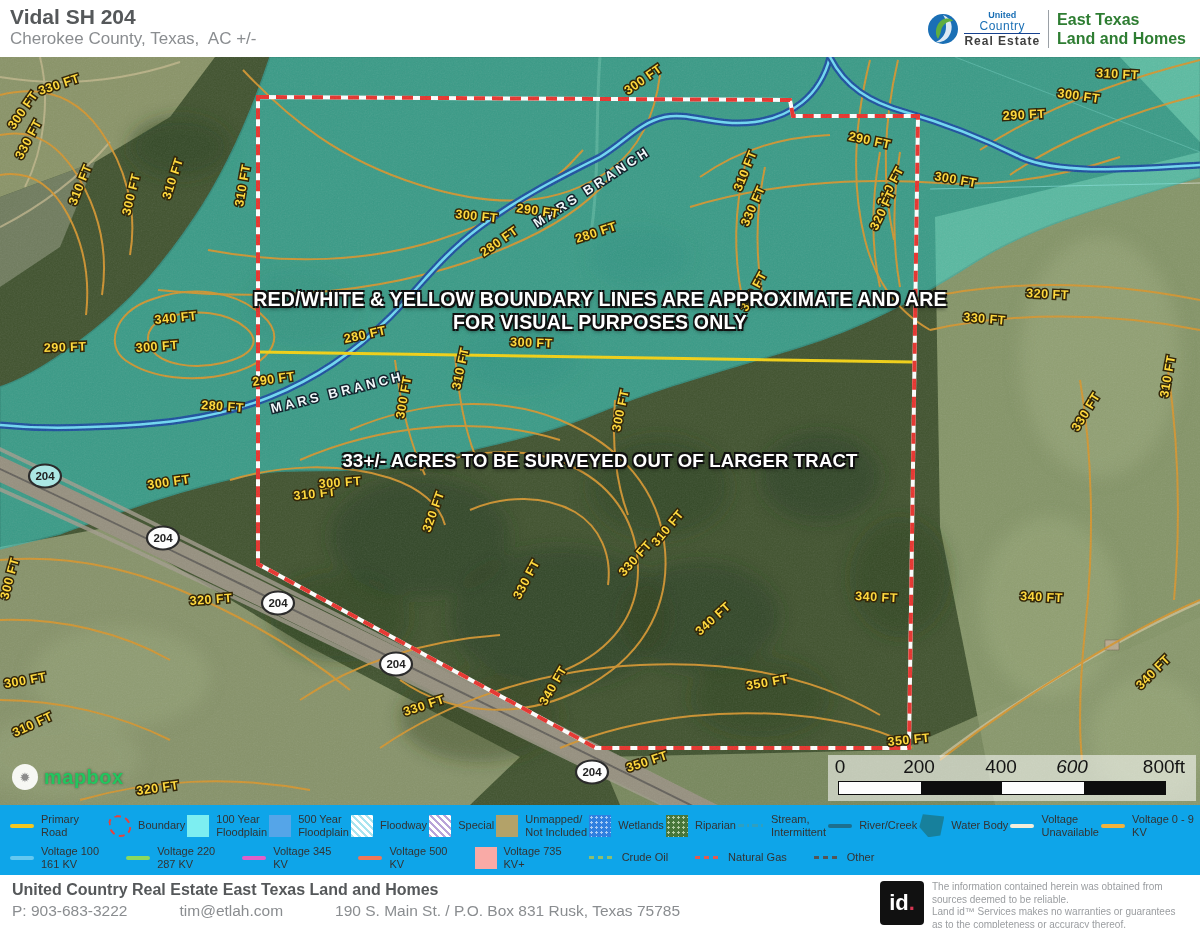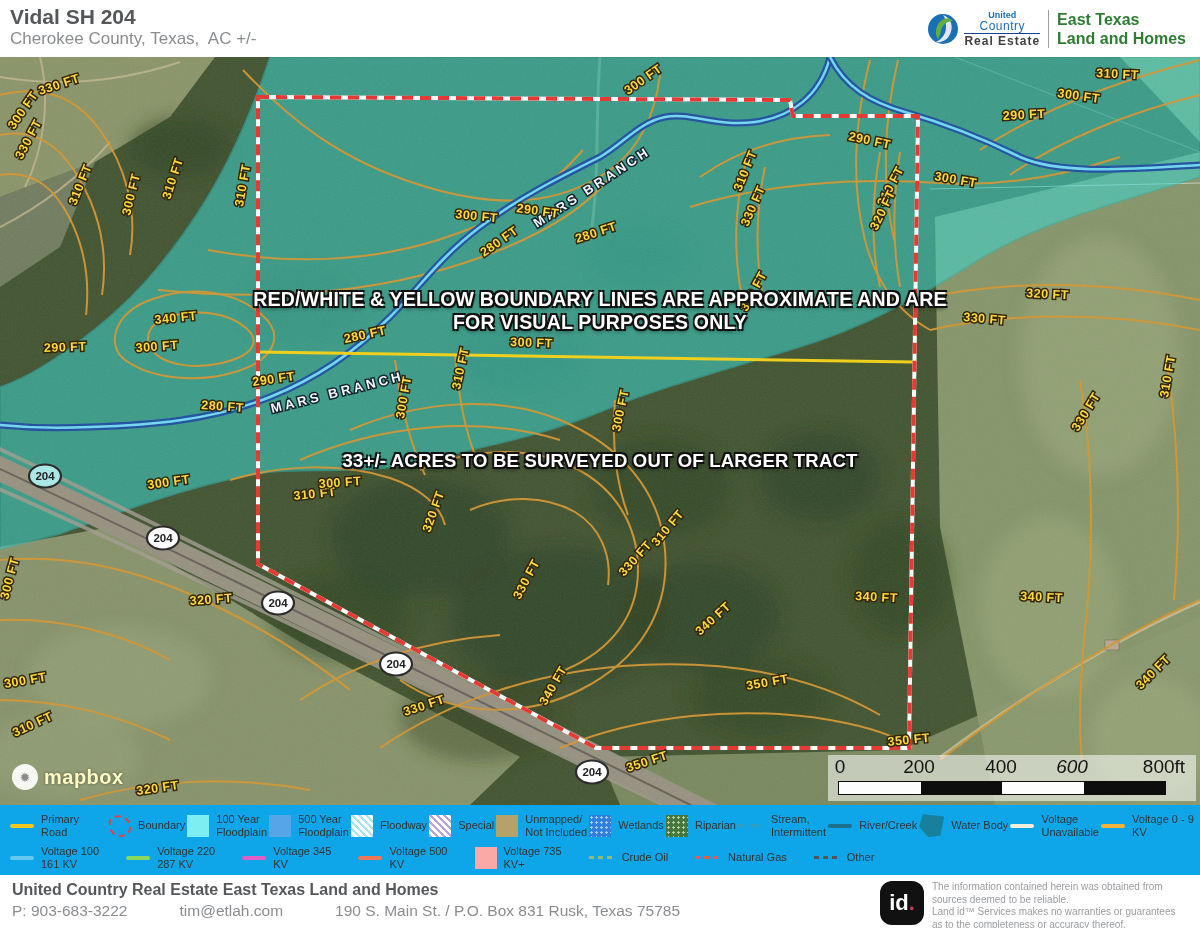--- a/index.html
+++ b/index.html
@@ -33,41 +33,41 @@
   .scalebar{position:absolute;left:828px;top:698px;width:368px;height:46px;background:rgba(255,255,255,.55);}
   .scale-ticks{position:absolute;top:1px;left:0;width:100%;height:22px;}
   .scale-ticks .tick{position:absolute;top:0;transform:translateX(-50%);font-size:19px;color:#151515;}
   .scale-track{position:absolute;left:10px;top:26px;width:326px;height:12px;border:1.5px solid #0d0d0d;display:flex;}
   .seg{flex:1 0 25%;height:100%;}
   .seg-w{background:#fdfdfd;}
   .seg-b{background:#0d0d0d;}
   
   .mapbox{position:absolute;left:12px;top:707px;display:flex;align-items:center;gap:6px;}
   .mb-circle{width:26px;height:26px;border-radius:50%;background:rgba(255,255,255,.92);display:flex;align-items:center;justify-content:center;color:#8b8b8b;font-size:13px;}
-  .mb-text{color:#fef9c3;font-size:20px;font-weight:bold;letter-spacing:.5px;text-shadow:0 0 3px rgba(0,0,0,.45);}
+  .mb-text{color:#22c55e;font-size:20px;font-weight:bold;letter-spacing:.5px;text-shadow:0 0 3px rgba(0,0,0,.45);}
   
   .legend{position:absolute;top:805px;left:0;width:1200px;height:70px;background:#0ea5e9;}
   .legend-row{position:absolute;left:0;width:1184px;padding:0 8px 0 10px;display:flex;align-items:center;}
   .legend-row1{top:8px;justify-content:space-between;}
   .legend-row2{top:40px;gap:27px;}
   .legend-item{display:flex;align-items:center;gap:7px;}
   .legend-label{font-size:11px;color:#333;line-height:1.15;white-space:pre-line;max-width:66px;}
   .sw{flex:none;display:inline-block;}
   .sw-line{width:24px;height:4px;border-radius:2px;}
   .sw-dash,.sw-dashdot{width:26px;height:3px;}
   .sw-square,.sw-checker,.sw-dots{width:22px;height:22px;}
   .sw-boundary{width:18px;height:18px;border:2.5px dashed #e8413c;border-radius:35% 60% 45% 55%;transform:rotate(-8deg);background:transparent;}
   .sw-waterbody{width:25px;height:23px;clip-path:polygon(14% 0,100% 10%,84% 93%,36% 100%,0 56%);}
   
   .footer{position:absolute;top:875px;left:0;width:1200px;height:53px;background:#fff;}
   .f-company{position:absolute;top:6px;left:12px;font-size:16px;font-weight:bold;color:#55585a;}
   .f-contact{position:absolute;top:27px;left:12px;font-size:15.5px;color:#8a8d90;}
   .f-contact span{margin-right:52px;}
   .f-right{position:absolute;top:6px;right:10px;display:flex;align-items:flex-start;gap:8px;width:310px;}
-  .id-logo{flex:none;width:44px;height:44px;background:#111;border-radius:12px;display:flex;align-items:center;justify-content:center;
+  .id-logo{flex:none;width:44px;height:44px;background:#111;border-radius:4px;display:flex;align-items:center;justify-content:center;
     color:#fff;font-size:22px;font-weight:bold;}
   .id-dot{color:#d63653;}
   .f-disclaimer{font-size:10px;color:#9a9da0;line-height:1.25;white-space:pre-line;}
 </style>
 </head>
 <body>
 
 <div class="header">
   <div class="h-title">Vidal SH 204</div>
   <div class="h-sub">Cherokee County, Texas,  AC +/-</div>

